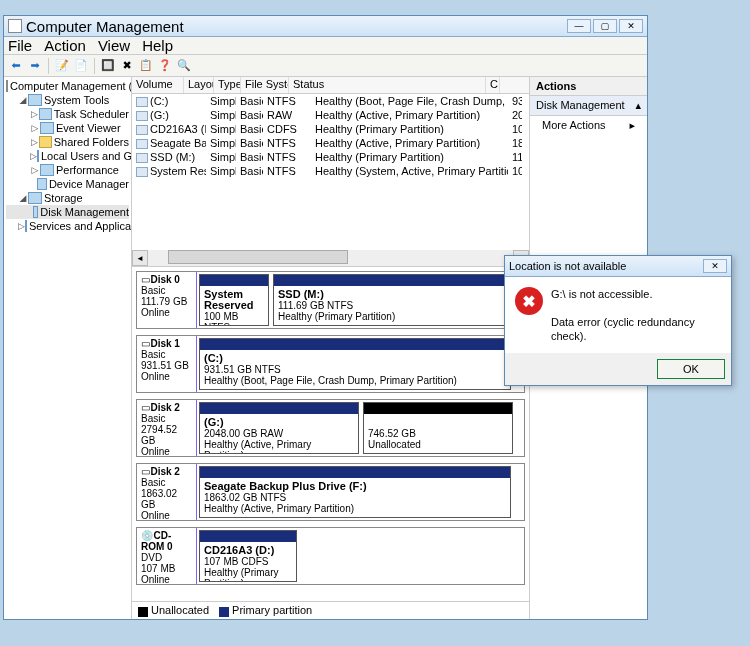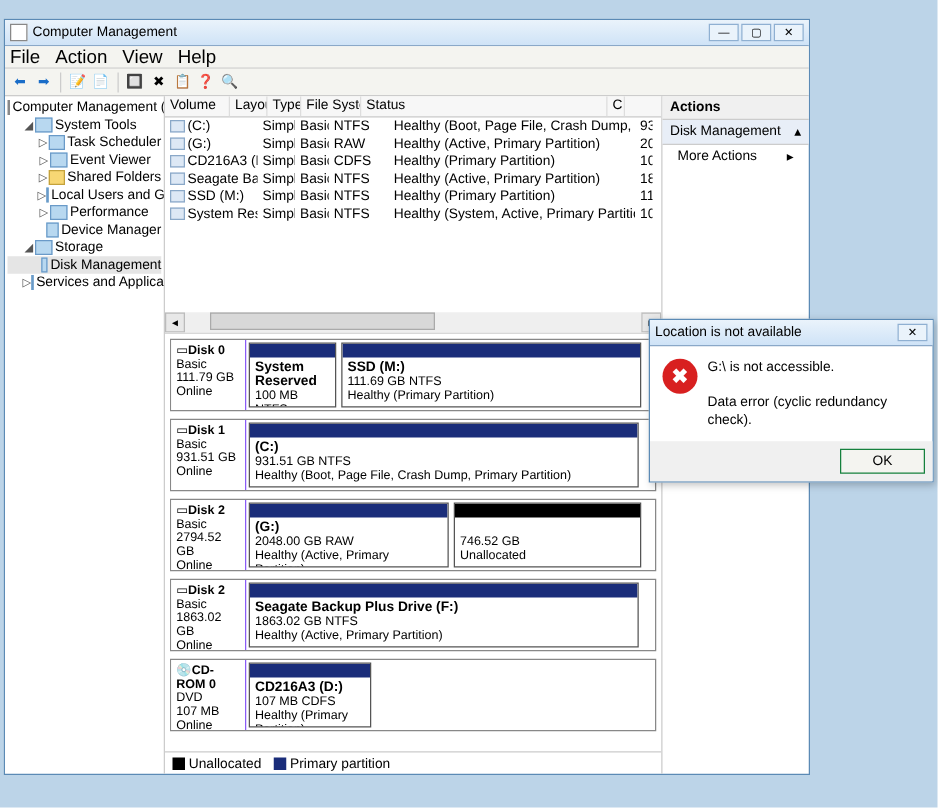--- a/index.html
+++ b/index.html
@@ -1,20 +1,20 @@
 <!DOCTYPE html>
 <html><head>
 <meta charset="utf-8">
 <style>
 *{box-sizing:border-box;margin:0;padding:0;font-family:"Segoe UI",Tahoma,sans-serif;font-size:11px;color:#000}
 body{background:#bcd4e8;width:750px;height:646px;overflow:hidden;position:relative}
 .window{position:absolute;left:3px;top:15px;width:645px;height:605px;background:#fff;border:1px solid #5b8ab5}
 .titlebar{height:21px;background:linear-gradient(#eaf3fb,#cfe3f7);display:flex;align-items:center;padding:0 4px;border-bottom:1px solid #8aa8c8}
 .titlebar-icon{width:14px;height:14px;background:#fff;border:1px solid #888;margin-right:4px}
-.titlebar-text{flex:1;font-size:11px}
+.titlebar-text{flex:1;font-size:15px}
 .win-btns{display:flex;gap:2px}
 .win-btn{width:24px;height:14px;background:#eaf3fb;border:1px solid #8fb0d2;display:flex;align-items:center;justify-content:center;font-size:9px}
 .win-btn.close{background:#eaf3fb}
 .menubar{height:18px;background:#f4f4f0;display:flex;padding-left:4px;gap:12px;align-items:center;border-bottom:1px solid #ccc}
 .menubar span{font-size:15px}
 .toolbar{height:22px;background:#f4f4f0;display:flex;align-items:center;padding-left:4px;gap:3px;border-bottom:1px solid #ccc}
 .tbtn{width:16px;height:16px;display:flex;align-items:center;justify-content:center;font-size:11px}
 .tbtn.arrow-l{color:#1a6dc8}
 .tbtn.arrow-r{color:#1a6dc8}
 .tbtn-sep{width:1px;height:16px;background:#ccc;margin:0 2px}
@@ -51,21 +51,21 @@
 .disk-parts{flex:1;display:flex}
 .part{border:1px solid #555;margin:2px;position:relative;padding:2px 4px;font-size:10px;overflow:hidden}
 .part-hdr{position:absolute;top:0;left:0;right:0;height:11px}
 .part-hdr.blue{background:#1a2d7a}
 .part-hdr.black{background:#000}
 .part-body{margin-top:12px;font-size:10px;line-height:11px}
 .legend{height:18px;border-top:1px solid #ccc;display:flex;align-items:center;padding-left:6px;gap:10px}
 .legend-sw{width:10px;height:10px;display:inline-block;margin-right:3px;vertical-align:middle}
 
 
-.dialog{position:absolute;left:519px;top:255px;width:228px;background:#fff;border:1px solid #5b8ab5;box-shadow:2px 2px 6px rgba(0,0,0,.25)}
+.dialog{position:absolute;left:504px;top:255px;width:228px;background:#fff;border:1px solid #5b8ab5;box-shadow:2px 2px 6px rgba(0,0,0,.25)}
 .dlg-title{height:21px;background:linear-gradient(#eaf3fb,#cfe3f7);display:flex;align-items:center;justify-content:space-between;padding:0 4px;border-bottom:1px solid #8aa8c8}
 .dlg-body{padding:10px;display:flex;gap:8px}
 .dlg-icon{width:28px;height:28px;border-radius:50%;background:#d82020;display:flex;align-items:center;justify-content:center;color:#fff;font-weight:bold;font-size:16px;flex-shrink:0}
 .dlg-text{font-size:11px;line-height:14px}
 .dlg-btns{background:#f0f0f0;padding:6px;text-align:right}
 .dlg-btn{width:68px;height:20px;background:#f4f4f0;border:1px solid #15803d;font-size:11px}
 </style>
 </head>
 <body>
 

